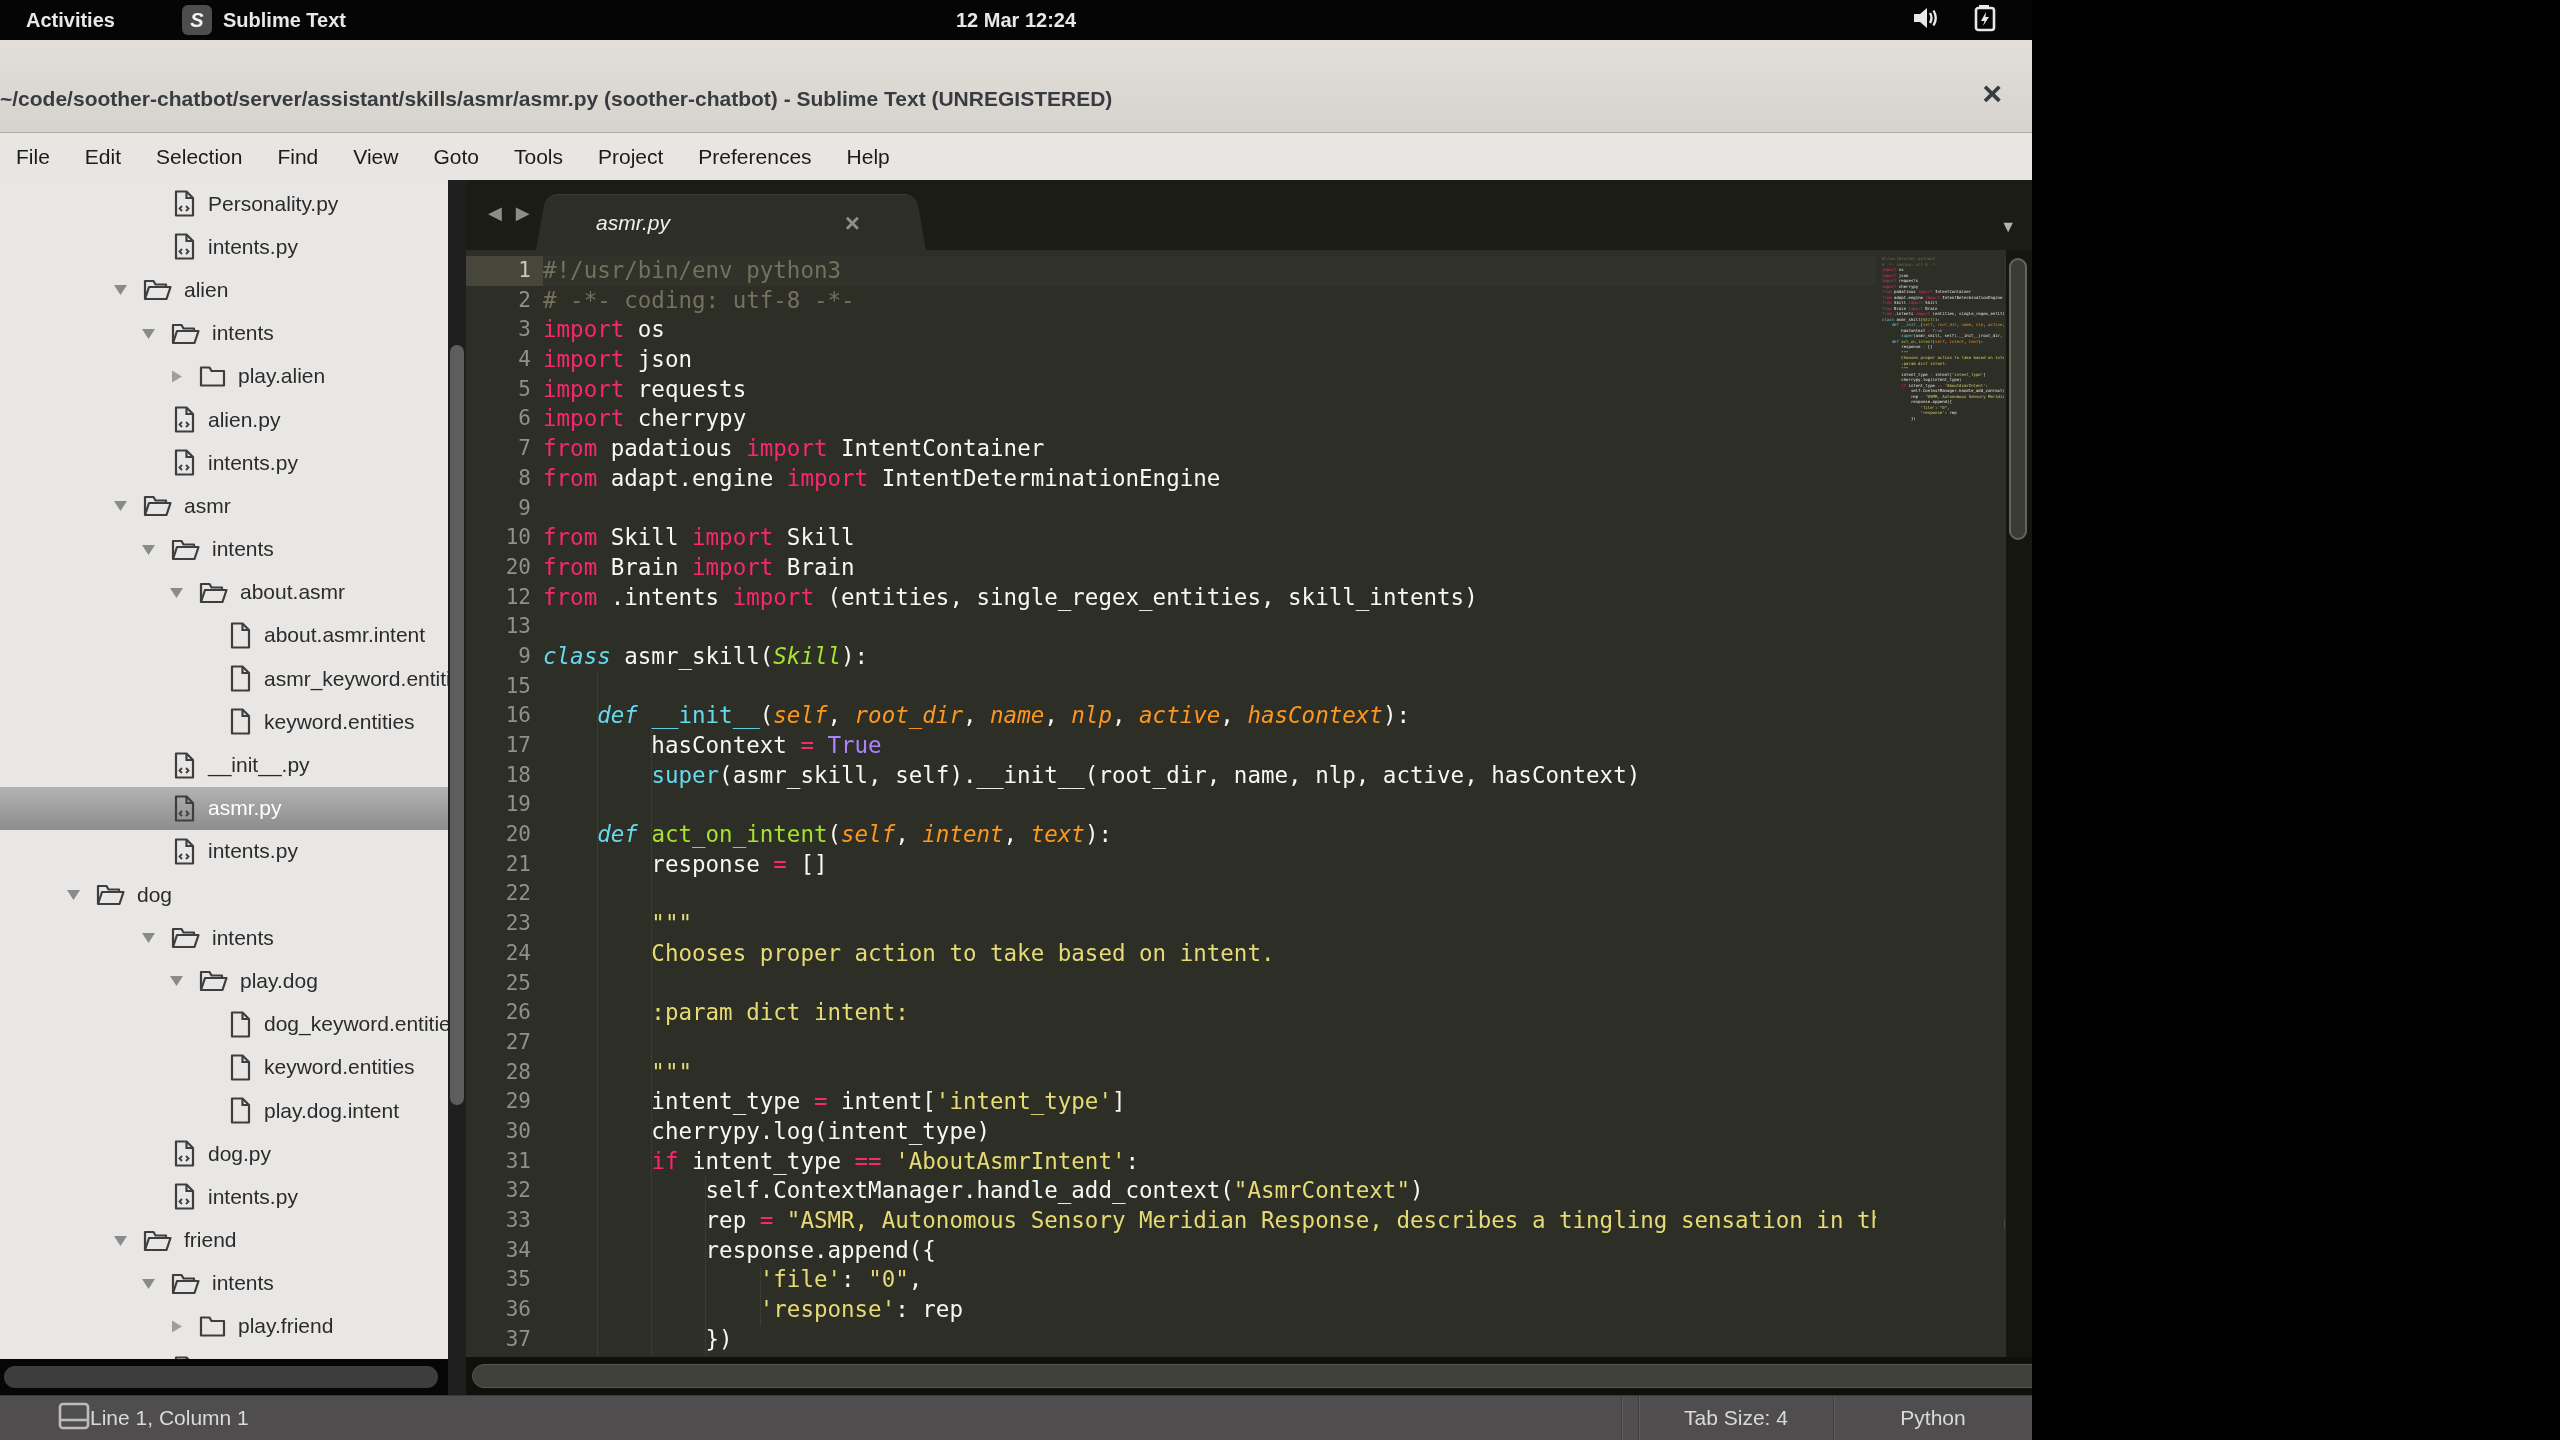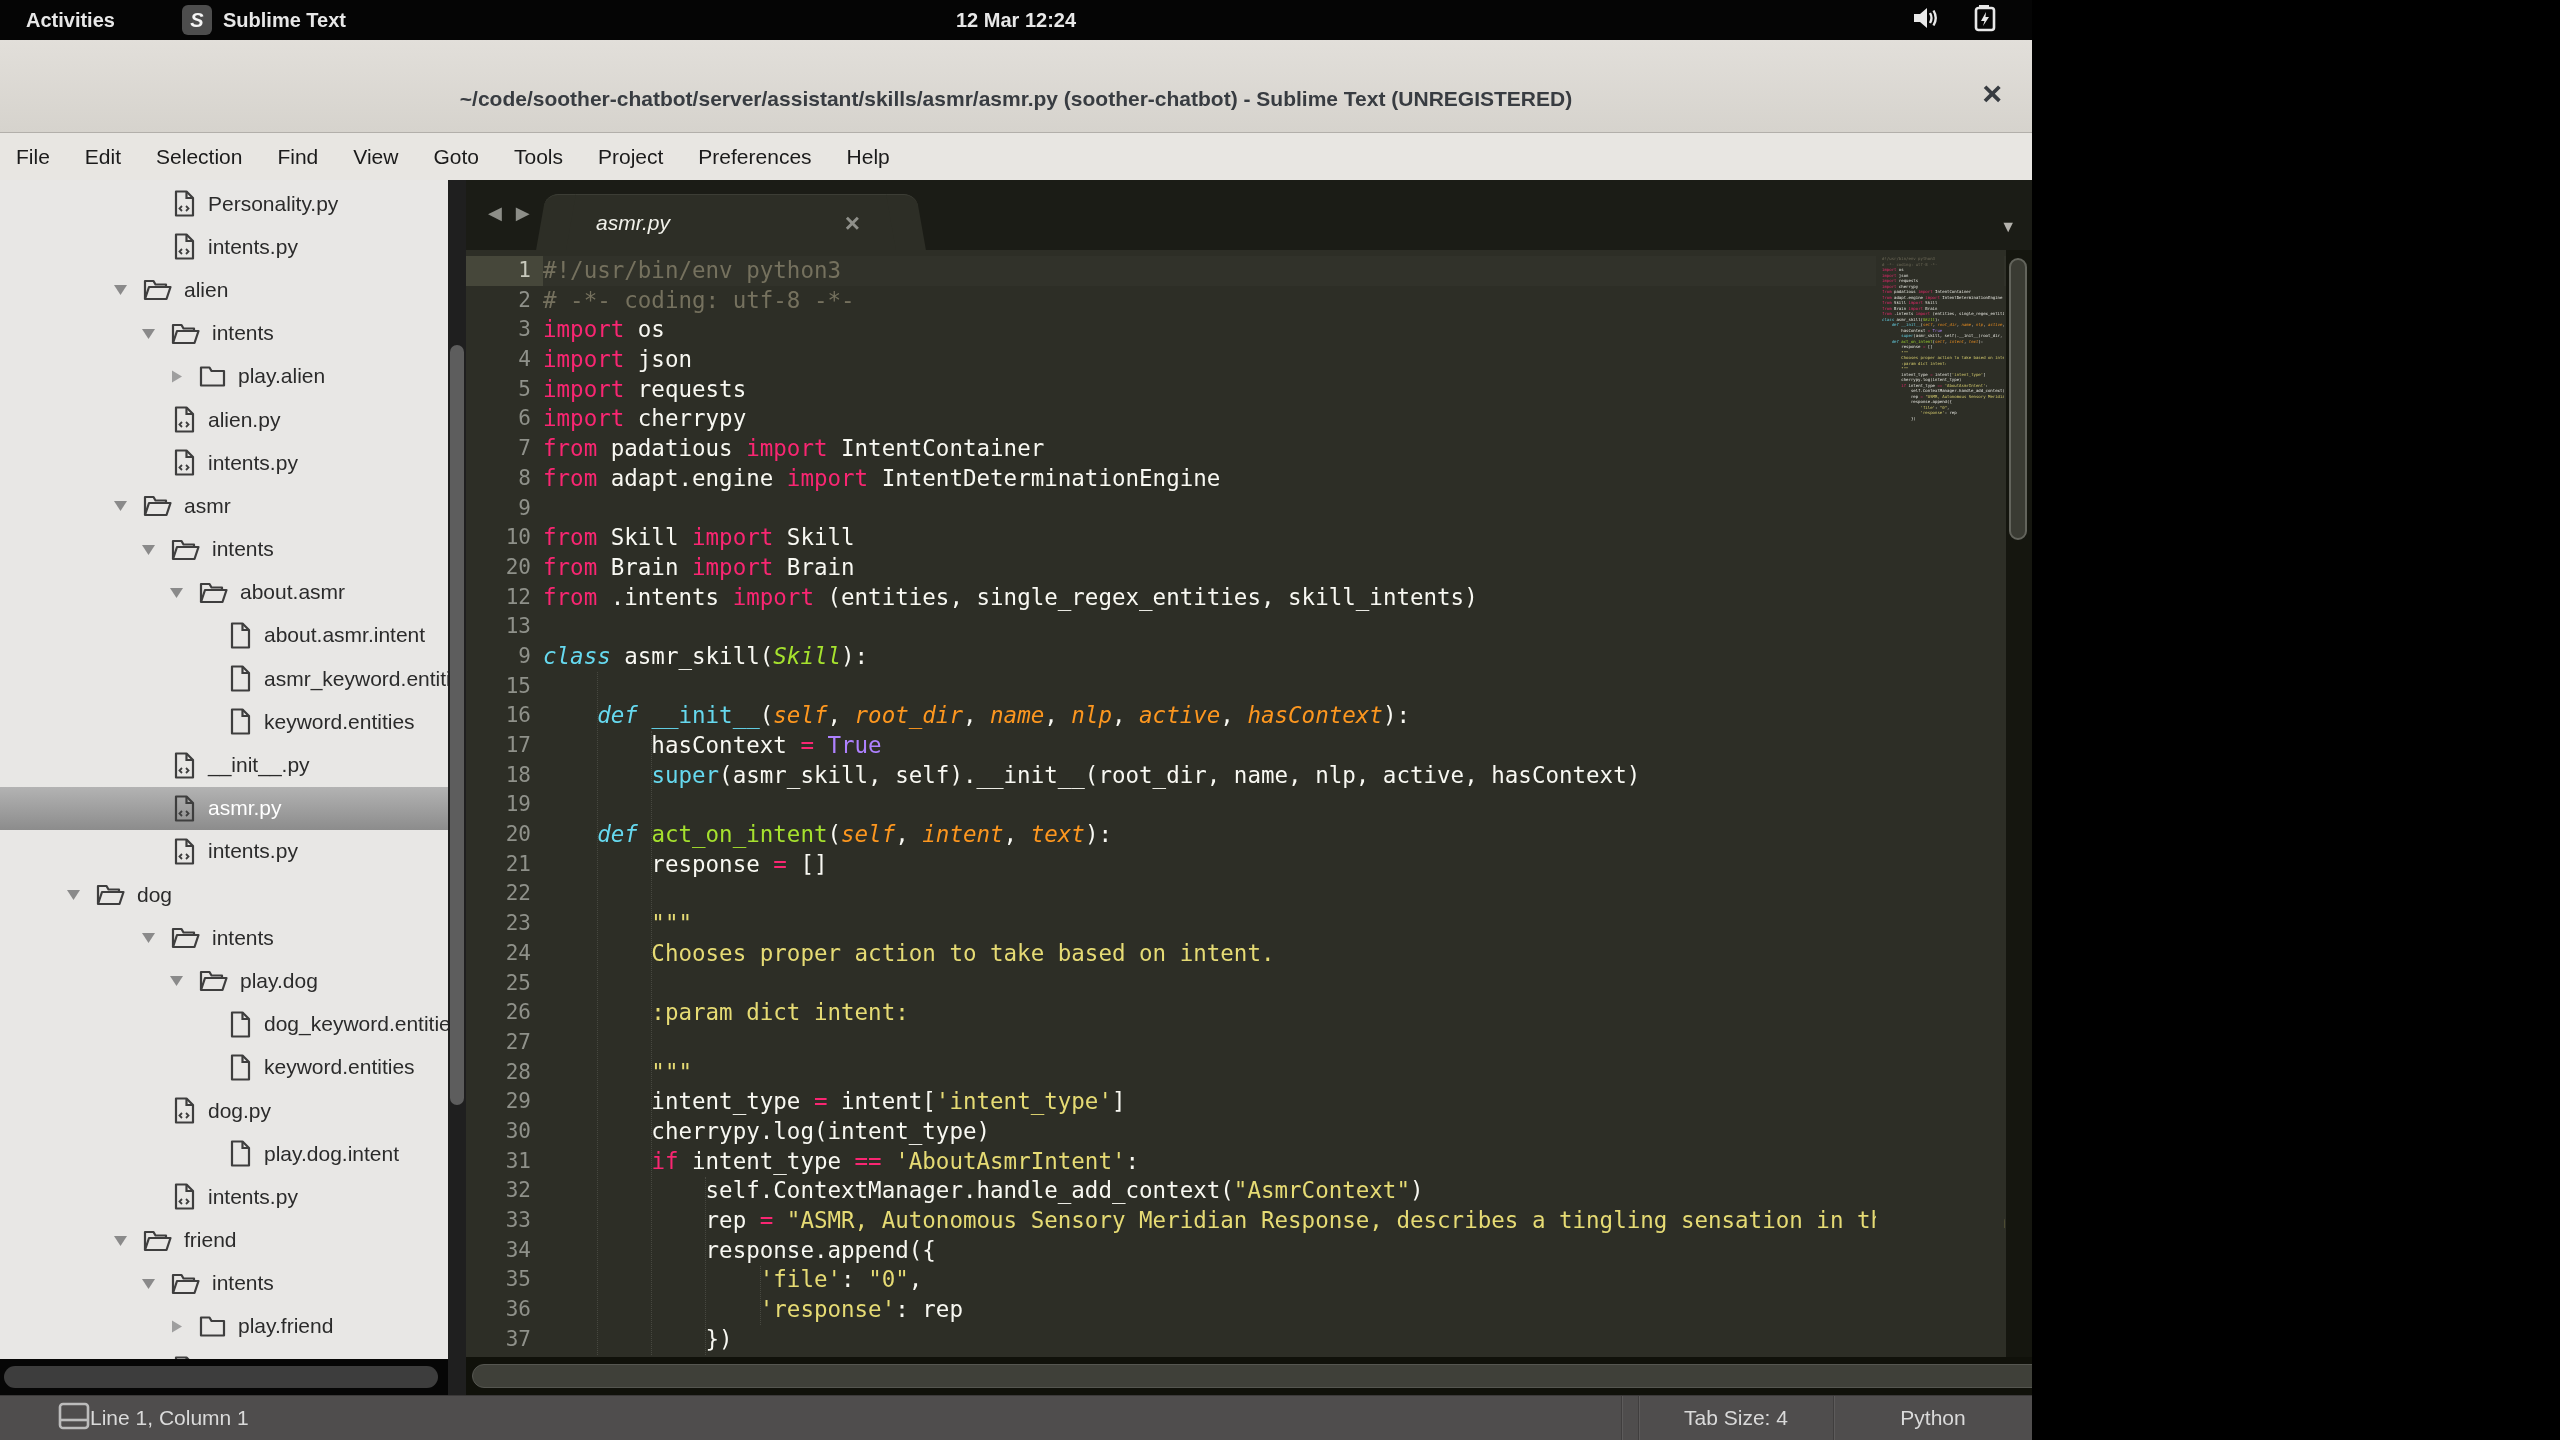--- a/index.html
+++ b/index.html
@@ -13,21 +13,21 @@
   .tb-app{position:absolute;left:182px;top:0;height:40px;display:flex;align-items:center;gap:11px;
     font-size:20px;font-weight:700;}
   .subl-badge{width:30px;height:30px;border-radius:6px;background:#4d4d4d;display:flex;
     align-items:center;justify-content:center;color:#f5f5f5;font-weight:700;font-size:20px;font-style:italic;}
   .tb-clock{position:absolute;left:0;right:0;top:0;height:40px;display:flex;align-items:center;
     justify-content:center;font-size:20px;font-weight:700;}
   .tb-icons{position:absolute;right:30px;top:0;height:40px;display:flex;align-items:center;gap:30px;}
 
   
   .titlebar{height:92px;background:linear-gradient(#e2dfda,#d6d3cd);border-bottom:1px solid #b2afaa;
-    position:relative;display:flex;align-items:center;justify-content:center;flex:0 0 auto;}
+    position:relative;display:flex;align-items:center;justify-content:flex-start;flex:0 0 auto;}
   .title-text{font-size:21px;font-weight:700;color:#383c41;padding-top:26px;}
   .win-close{position:absolute;right:30px;top:36px;font-size:34px;font-weight:700;color:#383c41;line-height:1;}
 
   
   .menubar{height:47px;background:#e8e6e2;display:flex;align-items:center;padding-left:16px;
     gap:35px;font-size:21px;color:#1b1b1b;flex:0 0 auto;}
   .menu-item{cursor:default;}
 
   
   .main{flex:1 1 auto;display:flex;min-height:0;}
@@ -385,38 +385,38 @@
           </div>
           <div class="side-row" style="padding-left: 228px;">
             <span class="fic">
               <svg width="25" height="29" viewBox="0 0 25 29">
                 <path d="M4 2.5 L14.5 2.5 L21 9 L21 26.5 L4 26.5 Z" fill="none" stroke="#3e3e3e" stroke-width="2.2" stroke-linejoin="round"></path>
                 <path d="M14.5 2.5 L14.5 9 L21 9" fill="none" stroke="#3e3e3e" stroke-width="2.2"></path>
               </svg>
             </span>
             <span>keyword.entities</span>
           </div>
+          <div class="side-row" style="padding-left: 228px;">
+            <span class="fic">
+              <svg width="25" height="29" viewBox="0 0 25 29">
+                <path d="M4 2.5 L14.5 2.5 L21 9 L21 26.5 L4 26.5 Z" fill="none" stroke="#3e3e3e" stroke-width="2.2" stroke-linejoin="round"></path>
+                <path d="M14.5 2.5 L14.5 9 L21 9" fill="none" stroke="#3e3e3e" stroke-width="2.2"></path>
+              </svg>
+            </span>
+            <span>play.dog.intent</span>
+          </div>
           <div class="side-row" style="padding-left: 172px;">
             <span class="fic">
               <svg width="25" height="29" viewBox="0 0 25 29">
                 <path d="M4 2.5 L14.5 2.5 L21 9 L21 26.5 L4 26.5 Z" fill="none" stroke="#3e3e3e" stroke-width="2.2" stroke-linejoin="round"></path>
                 <path d="M14.5 2.5 L14.5 9 L21 9" fill="none" stroke="#3e3e3e" stroke-width="2.2"></path>
                 <path d="M10 17 L7.5 19.5 L10 22 M14 17 L16.5 19.5 L14 22" fill="none" stroke="#3e3e3e" stroke-width="1.8"></path>
               </svg>
             </span>
             <span>dog.py</span>
-          </div>
-          <div class="side-row" style="padding-left: 228px;">
-            <span class="fic">
-              <svg width="25" height="29" viewBox="0 0 25 29">
-                <path d="M4 2.5 L14.5 2.5 L21 9 L21 26.5 L4 26.5 Z" fill="none" stroke="#3e3e3e" stroke-width="2.2" stroke-linejoin="round"></path>
-                <path d="M14.5 2.5 L14.5 9 L21 9" fill="none" stroke="#3e3e3e" stroke-width="2.2"></path>
-              </svg>
-            </span>
-            <span>play.dog.intent</span>
           </div>
           <div class="side-row" style="padding-left: 172px;">
             <span class="fic">
               <svg width="25" height="29" viewBox="0 0 25 29">
                 <path d="M4 2.5 L14.5 2.5 L21 9 L21 26.5 L4 26.5 Z" fill="none" stroke="#3e3e3e" stroke-width="2.2" stroke-linejoin="round"></path>
                 <path d="M14.5 2.5 L14.5 9 L21 9" fill="none" stroke="#3e3e3e" stroke-width="2.2"></path>
                 <path d="M10 17 L7.5 19.5 L10 22 M14 17 L16.5 19.5 L14 22" fill="none" stroke="#3e3e3e" stroke-width="1.8"></path>
               </svg>
             </span>
             <span>intents.py</span>

